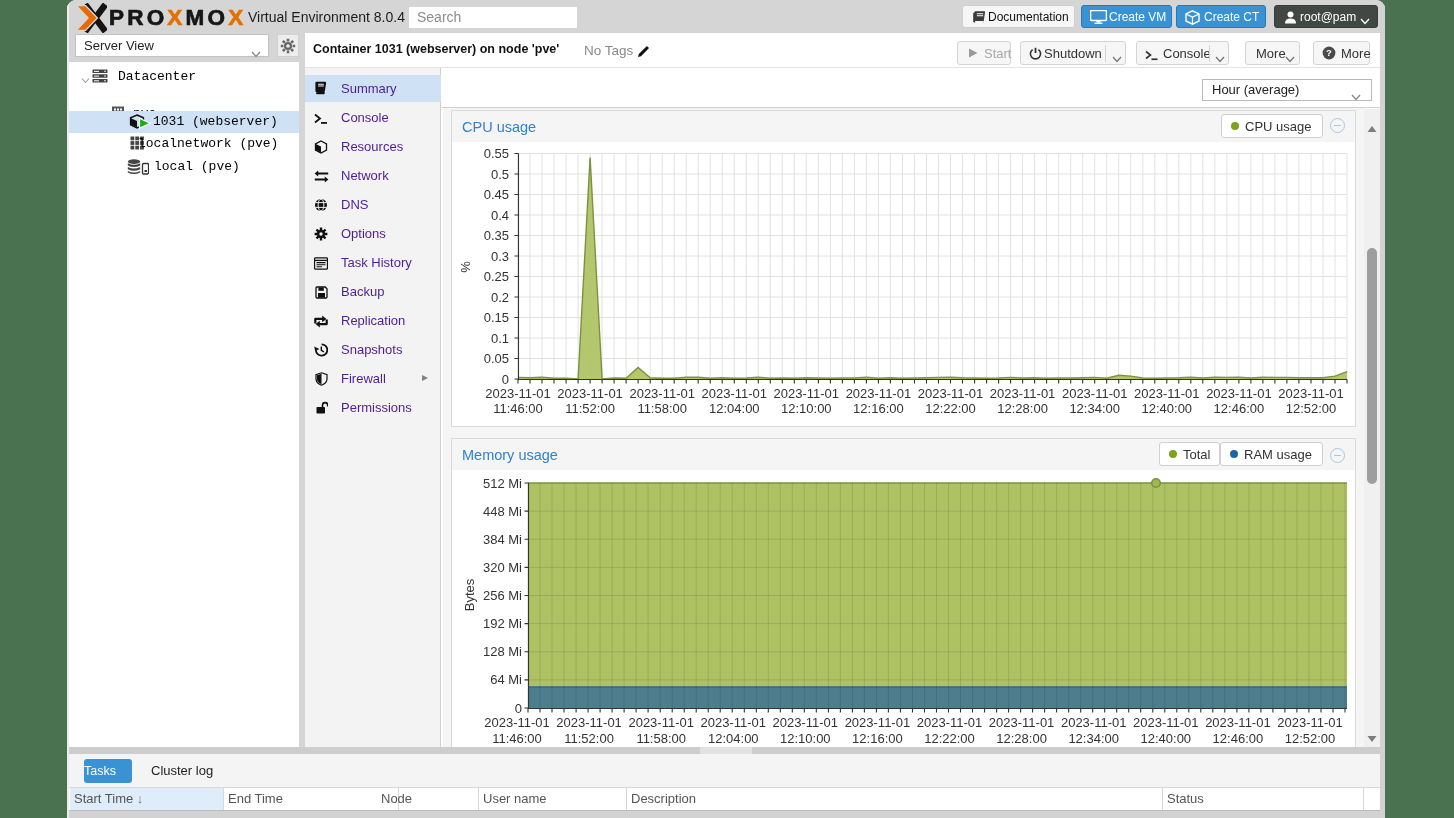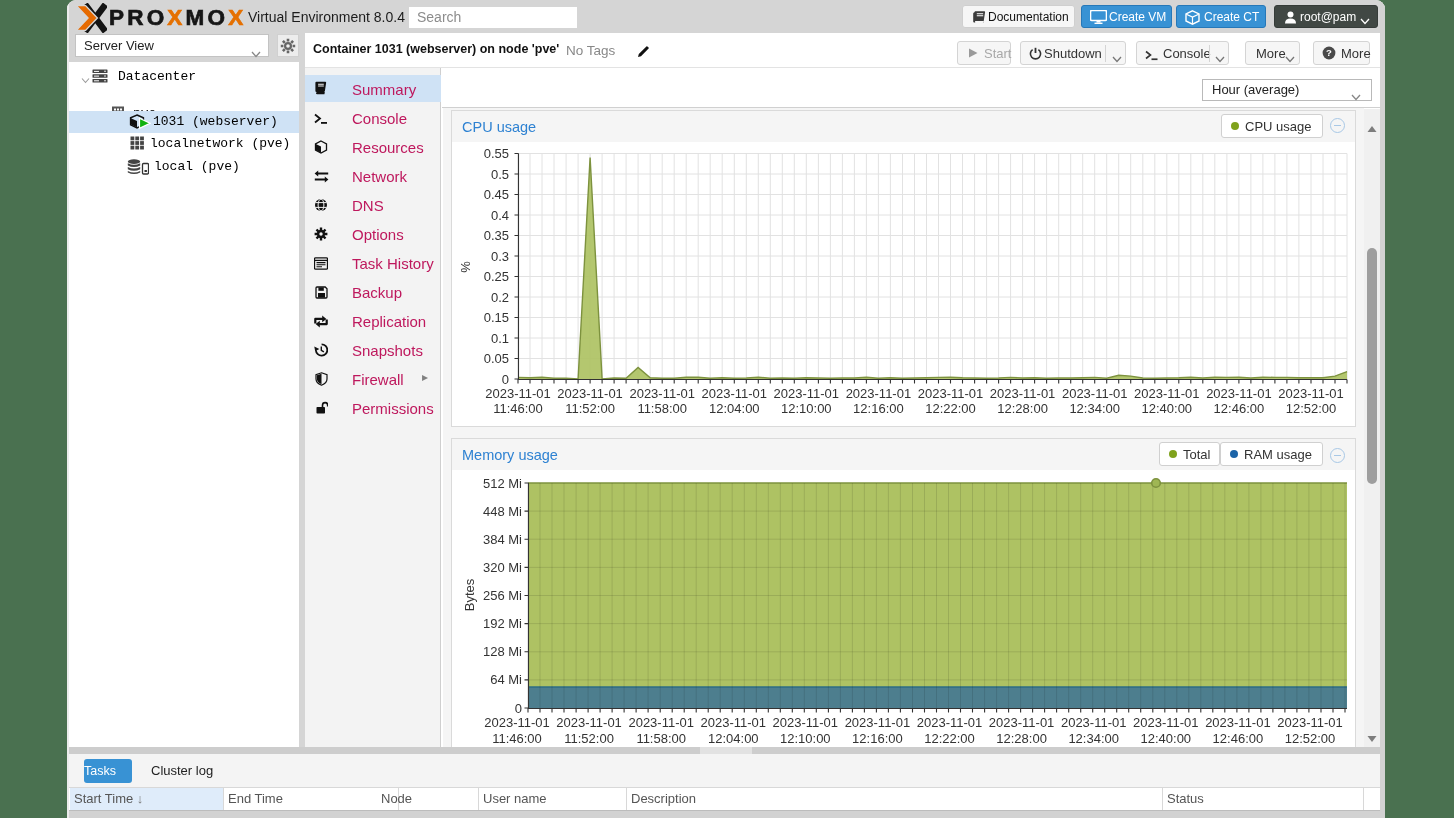--- a/index.html
+++ b/index.html
@@ -14,21 +14,21 @@
 #tree { position:absolute; left:2px; top:62px; width:230px; height:685px; background:#fff;font-family:Liberation Mono, monospace; }
 .trow { position:absolute; left:0; width:230px; height:22px; }
 .trsel { position:absolute; left:0; width:230px; height:22px; background:#cfe2f5; }
 .ttxt { font-size:13px; color:#000; top:3px; white-space:nowrap; }
 #tb2 { position:absolute; left:238px; top:33px; width:1080px; height:35px; background:#fff; border-bottom:1px solid #e3e3e3; }
 #menu { position:absolute; left:238px; top:68px; width:136px; height:679px; background:#f3f3f3; border-right:1px solid #cfcfcf; }
 .mi { position:absolute; left:0; width:136px; height:29px; }
 .mi.sel { background:#cfe2f5; height:27px; }
 .mic { position:absolute; left:8px; top:7px; width:16px; text-align:center; }
 .mi.sel .mic { top:6px; }
-.mtxt { position:absolute; left:47px; top:6px; font-size:15px; color:#be185d; }
+.mtxt { position:absolute; left:36px; top:6px; font-size:13px; color:#4c1d95; }
 .fwarrow { position:absolute; right:13px; top:5px; color:#808080; font-size:12px; }
 #hourrow { position:absolute; left:375px; top:68px; width:943px; height:40px; background:#fff; border-bottom:1px solid #d0d0d0; }
 #hourcombo { position:absolute; left:760px; top:11px; width:170px; height:22px; border:1px solid #b9b9b9; background:#fff; font-size:13px; color:#222; line-height:20px; padding-left:9px; }
 #content { position:absolute; left:376px; top:108px; width:921px; height:639px; background:#f5f5f5; }
 .panel { position:absolute; background:#fff; border:1px solid #dadada; }
 .phead { position:absolute; left:0; top:0; width:100%; height:31px; background:#f5f5f5; }
 .ptitle { position:absolute; left:10px; top:8px; font-size:14.5px; color:#2e82d2; }
 .legend { position:absolute; top:3px; height:24px; background:#fff; border:1px solid #d0d0d0; border-radius:3px; font-size:13px; color:#333; display:flex; align-items:center; white-space:nowrap; overflow:hidden; }
 .ldot { flex:0 0 8px; width:8px; height:8px; border-radius:50%; margin:0 6px 0 9px; }
 .ltext { padding-right:10px; }
@@ -172,39 +172,39 @@
               <rect x="5.3" y="0.5" width="3.8" height="3.8"></rect>
               <rect x="10.1" y="0.5" width="3.8" height="3.8"></rect>
               <rect x="0.5" y="5.1" width="3.8" height="3.8"></rect>
               <rect x="5.3" y="5.1" width="3.8" height="3.8"></rect>
               <rect x="10.1" y="5.1" width="3.8" height="3.8"></rect>
               <rect x="0.5" y="9.7" width="3.8" height="3.8"></rect>
               <rect x="5.3" y="9.7" width="3.8" height="3.8"></rect>
               <rect x="10.1" y="9.7" width="3.8" height="3.8"></rect>
             </g>
           </svg></span>
-        <span class="abs ttxt" style="left:81px">localnetwork (pve)</span>
+        <span class="abs ttxt" style="left:69px">localnetwork (pve)</span>
       </div>
 <div class="trow" style="top:94px">
         <span class="abs" style="left:58px;top:3px"><svg width="22" height="16" viewBox="0 0 22 16" class="">
             <g fill="#444">
               <ellipse cx="7" cy="2.6" rx="6.2" ry="2.3"></ellipse>
               <path d="M0.8,4.2 q6.2,3 12.4,0 l0,2.2 q-6.2,3 -12.4,0 Z"></path>
               <path d="M0.8,8.1 q6.2,3 12.4,0 l0,2.2 q-6.2,3 -12.4,0 Z"></path>
               <path d="M0.8,12 q6.2,3 12.4,0 l0,1.4 q-6.2,3 -12.4,0 Z"></path>
             </g>
             <rect x="15.5" y="4.5" width="6" height="10.5" rx="1" fill="none" stroke="#333" stroke-width="1.3"></rect>
             <rect x="17.5" y="11" width="2.4" height="2" fill="#333"></rect>
           </svg></span>
         <span class="abs ttxt" style="left:85px">local (pve)</span>
       </div>
 </div>
   <div id="tb2">
     <span class="abs" style="left:8px;top:9px;font-size:12.5px;font-weight:bold;color:#111">Container 1031 (webserver) on node 'pve'</span>
-    <span class="abs" style="left:261px;top:10px;font-size:13.5px;color:#888">No Tags</span>
+    <span class="abs" style="left:279px;top:10px;font-size:13.5px;color:#888">No Tags</span>
     <span class="abs" style="left:332px;top:11px"><svg width="13" height="13" viewBox="0 0 13 13" class="">
           <path d="M1,12 L1.8,9 L9.4,1.4 q0.5,-0.5 1,0 l1.2,1.2 q0.5,0.5 0,1 L4,11.2 Z" fill="#111"></path>
         </svg></span>
     <span class="tbtn" style="left:652px;width:54px;color:#a8a8a8">
         <span class="abs" style="left:9px;top:5px"><svg width="12" height="12" viewBox="0 0 12 12" class="">
             <path d="M2,1.5 L10.5,6 L2,10.5 Z" fill="#9a9a9a"></path>
           </svg></span>
         <span class="abs" style="left:26px;top:4px">Start</span>
       </span>
     <span class="tbtn" style="left:715px;width:106px">

